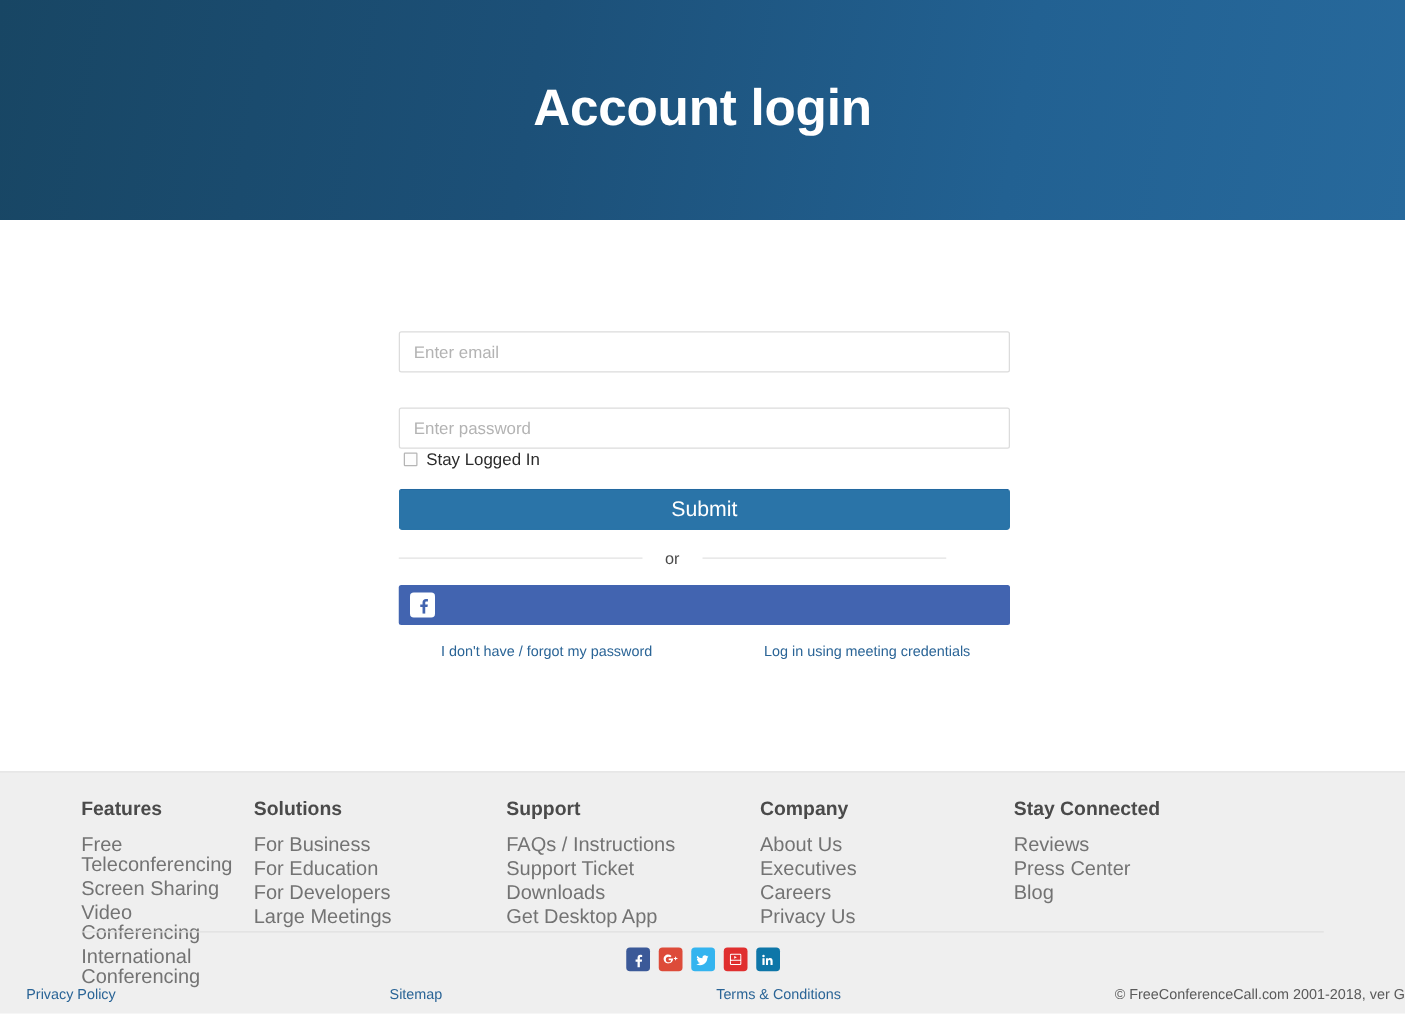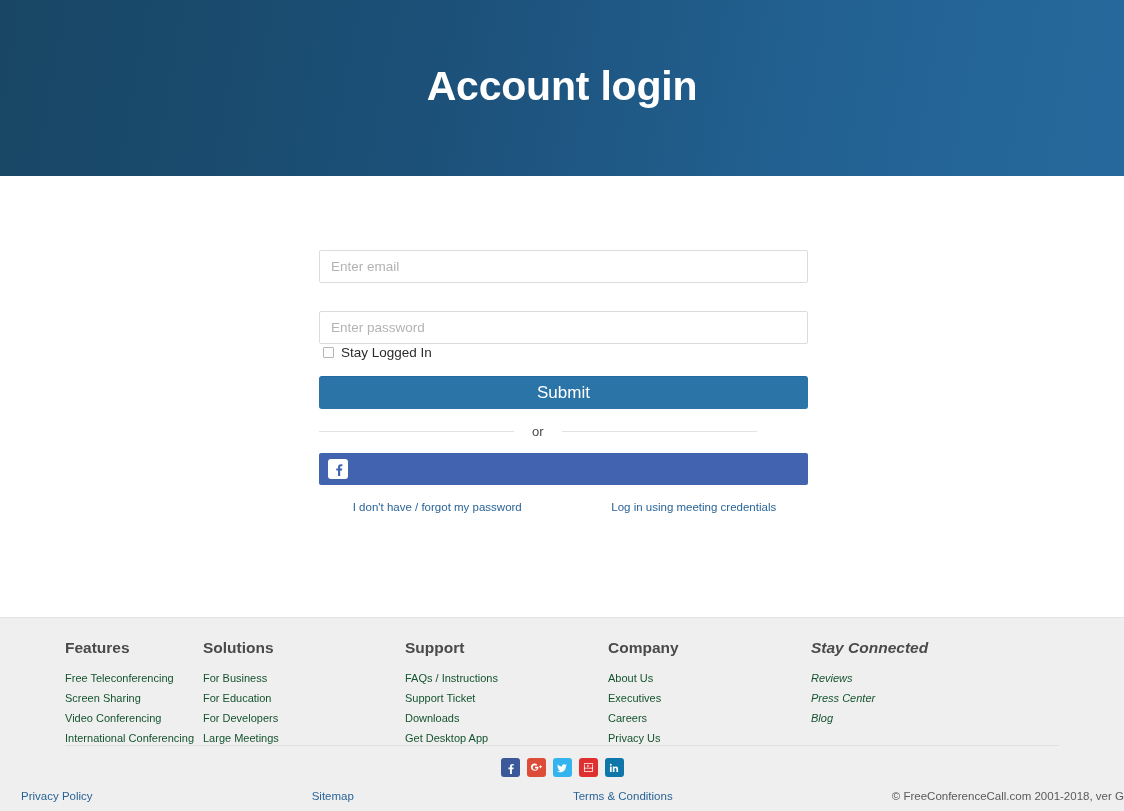--- a/index.html
+++ b/index.html
@@ -34,21 +34,21 @@
   
   .main {
     width: 1124px;
     height: 441px;
     background: #ffffff;
     position: relative;
   }
   .login-box {
     position: absolute;
     left: 319px;
-    top: 74px;
+    top: 89px;
     width: 489px;
   }
 
   .field {
     width: 489px;
     height: 33px;
     border: 1px solid #dcdcdc;
     background: #ffffff;
     border-radius: 2px;
     padding: 0 11px;
@@ -174,32 +174,32 @@
   .footer-cols {
     display: flex;
     padding: 21px 17px 0 0;
     width: 1124px;
   }
   .fcol { flex: 0 0 auto; }
   .fcol:nth-child(1) { width: 203px; padding-left: 65px; }
   .fcol:nth-child(2) { width: 202px; }
   .fcol:nth-child(3) { width: 203px; }
   .fcol:nth-child(4) { width: 203px; }
-  .fcol:nth-child(5) { width: 248px; font-style: italic; }
+  .fcol:nth-child(5) { width: 248px; }
   .fcol h4 {
     margin: 0 0 12px 0;
     font-size: 15.5px;
     font-weight: bold;
     color: #4a4a4a;
   }
   .fcol ul { list-style: none; margin: 0; padding: 0; }
   .fcol li { margin-bottom: 3px; line-height: 16px; }
   .fcol a {
-    font-size: 11px;
-    color: #14532d;
+    font-size: 16px;
+    color: #737373;
     text-decoration: none;
   }
 
   .footer-divider {
     position: absolute;
     left: 65px;
     top: 127px;
     width: 994px;
     height: 1px;
     background: #e0e0e0;

